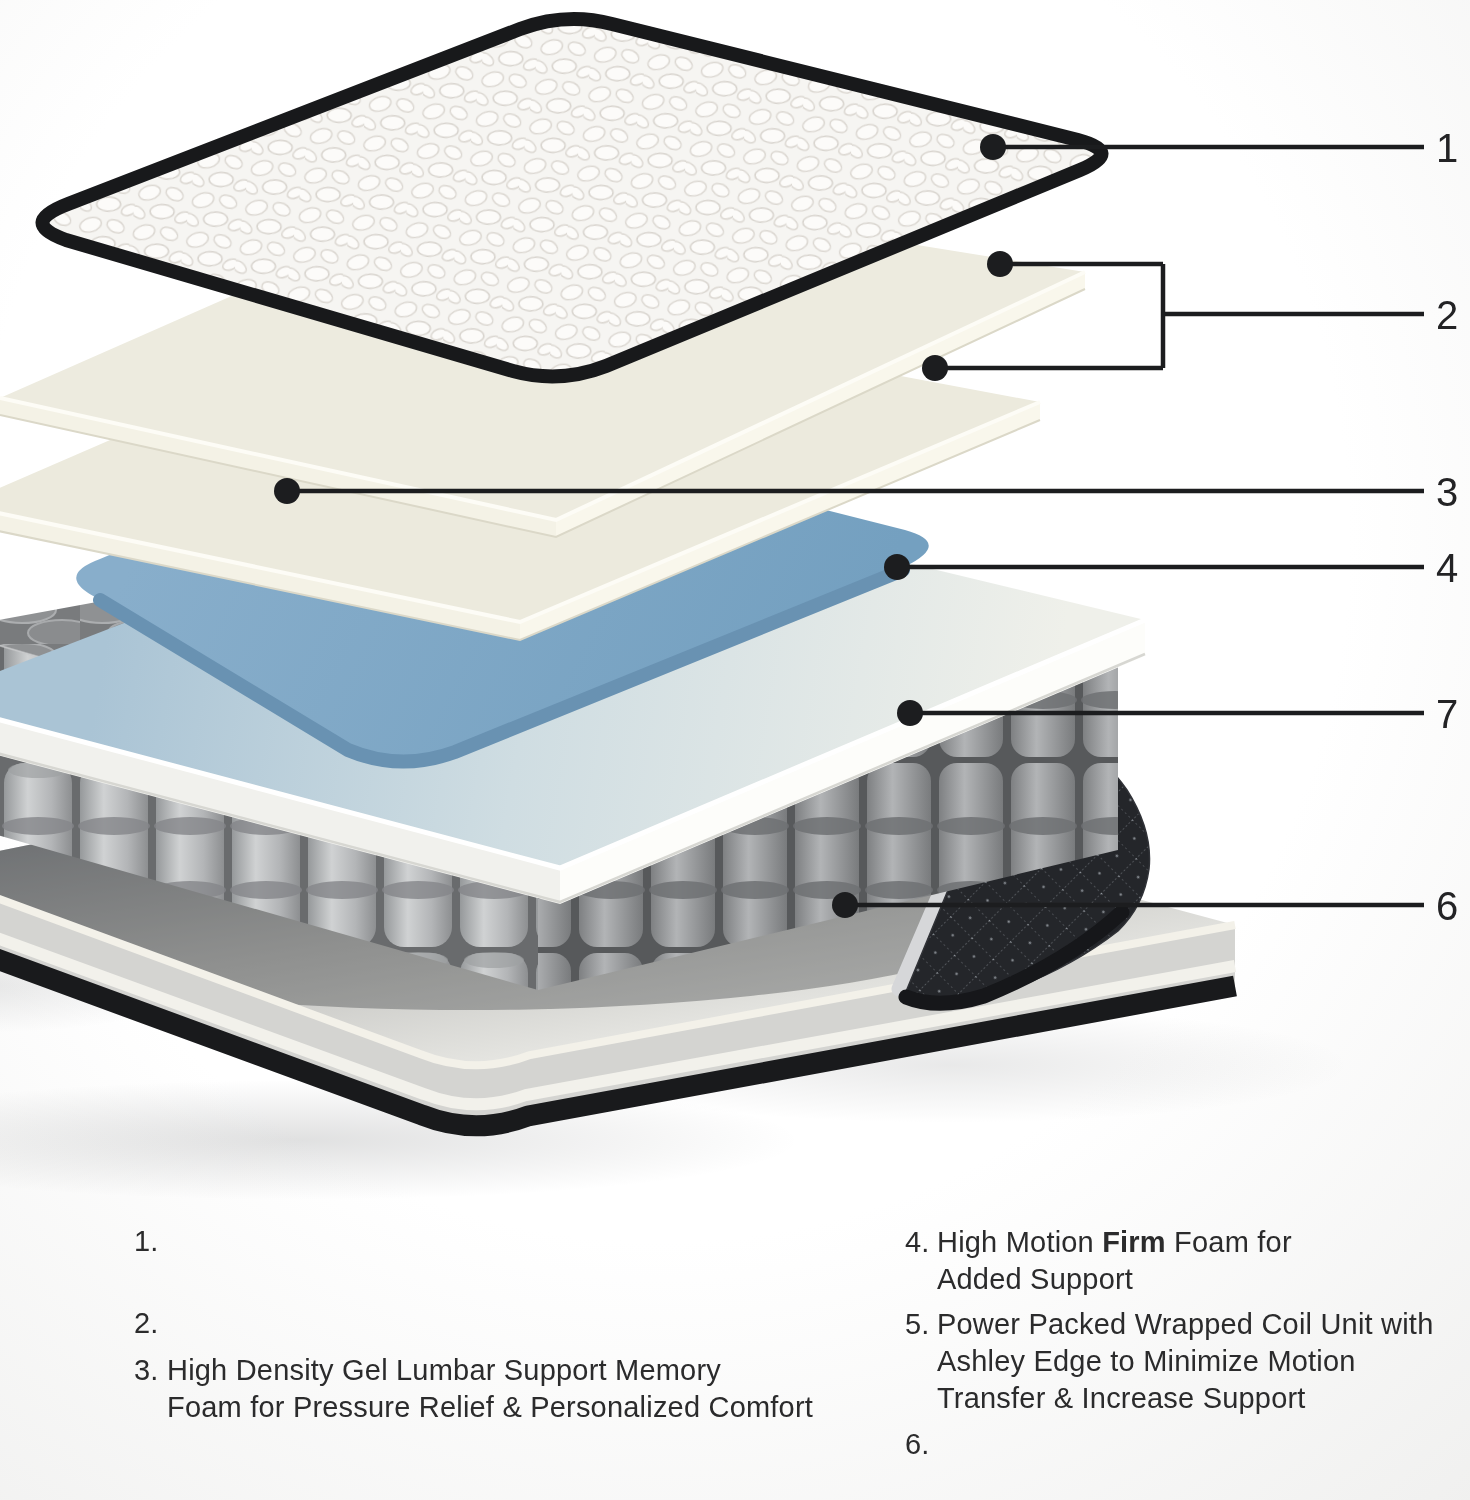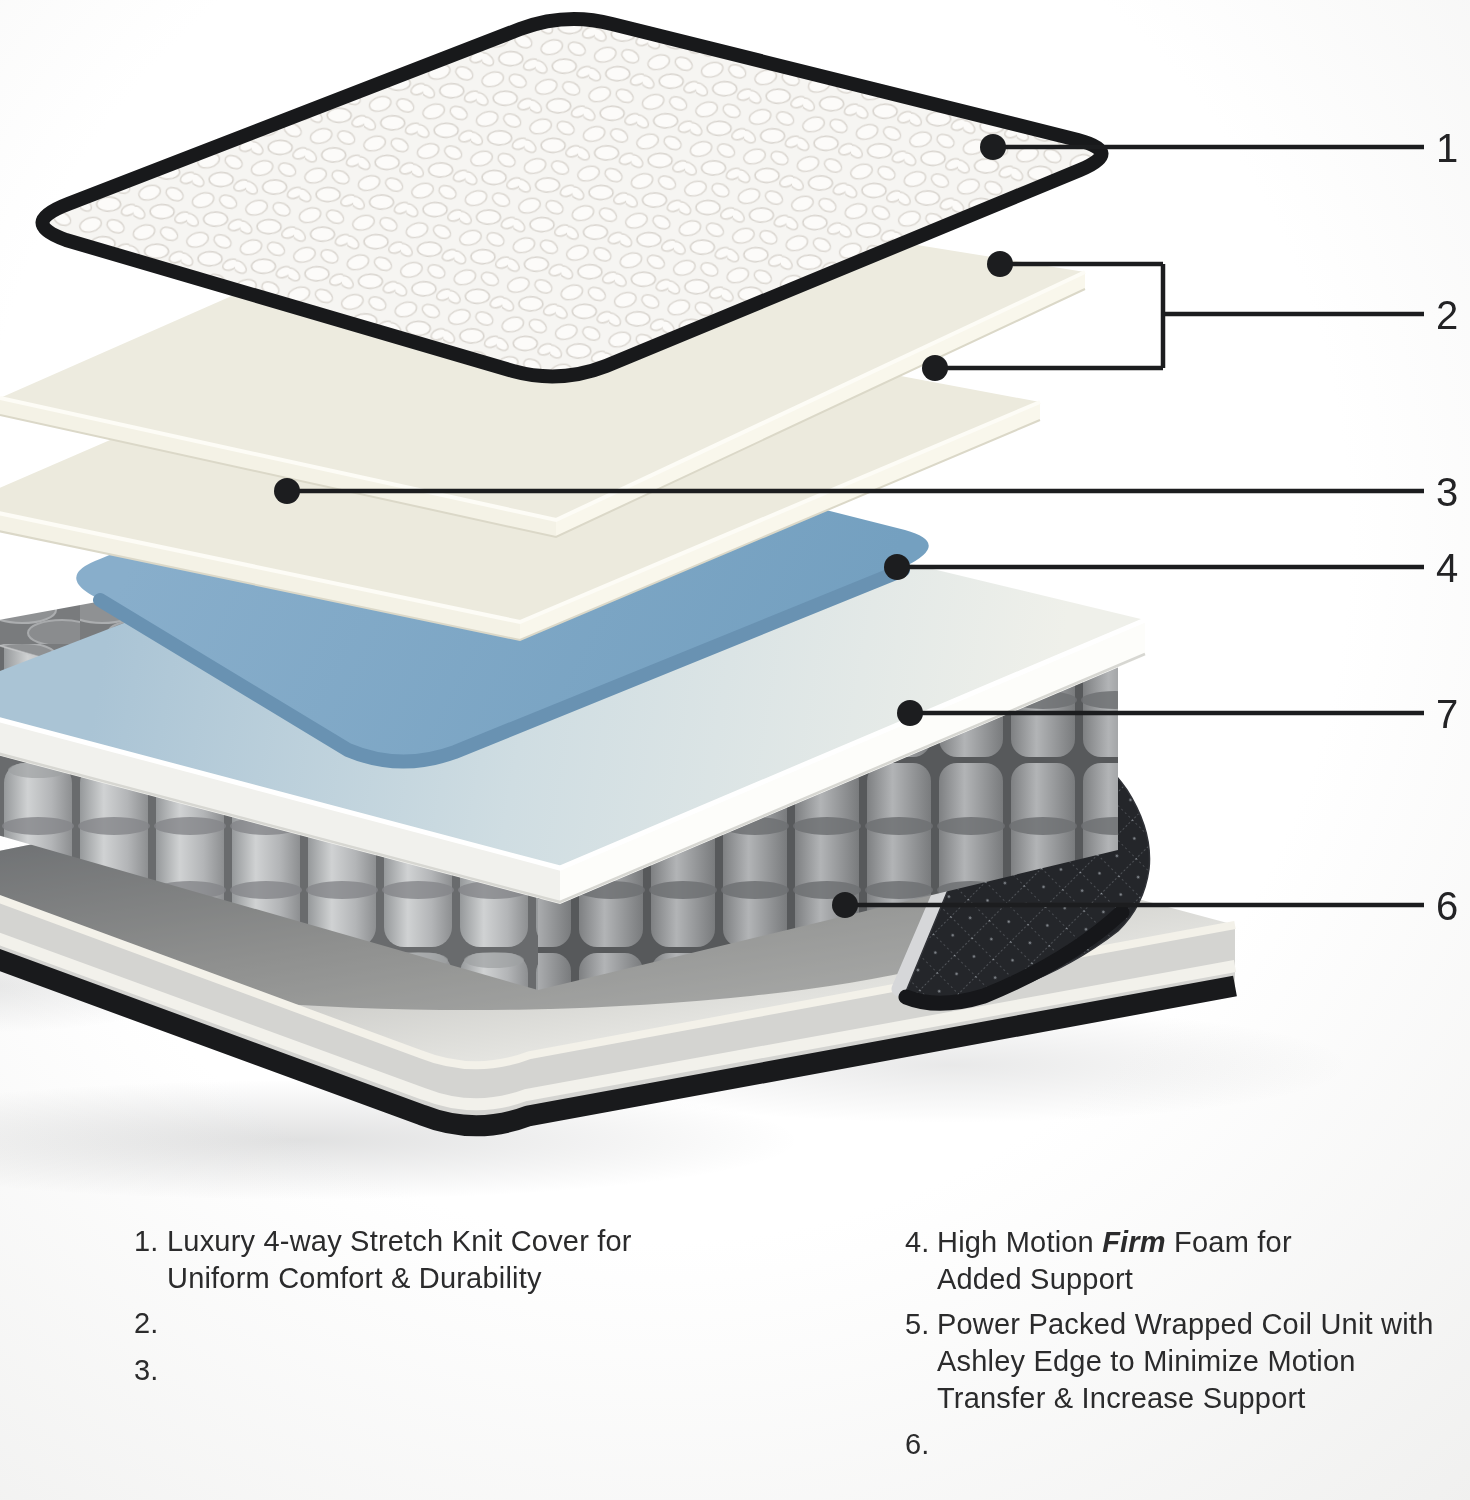--- a/index.html
+++ b/index.html
@@ -6,21 +6,21 @@
   body{width:1470px;height:1500px;position:relative;overflow:hidden;
        font-family:"Liberation Sans",sans-serif;background:#ffffff;}
   #stage{position:absolute;left:0;top:0;width:1470px;height:1500px;}
   svg{display:block;}
   .legend-item{position:absolute;display:flex;color:#2b2b2c;
        font-size:29px;line-height:37px;letter-spacing:.2px;}
   .li-num{flex:none;}
   .col-left .li-num{width:33px;}
   .col-right .li-num{width:32px;}
   .li-text{white-space:pre-line;}
-  .li-text b{font-weight:bold;font-style:italic;}
+  .li-text b{font-weight:bold;}
 </style>
 </head>
 <body>
 
 <div id="stage">
 <svg width="1470" height="1500" viewBox="0 0 1470 1500" xmlns="http://www.w3.org/2000/svg">
   <defs>
     <radialGradient id="gBg" cx="45%" cy="36%" r="85%">
       <stop offset="55%" stop-color="#ffffff"></stop>
       <stop offset="100%" stop-color="#f0f0ef"></stop>
@@ -190,28 +190,28 @@
       <text x="1447" y="582">4</text>
       <text x="1447" y="728">7</text>
       <text x="1447" y="920">6</text>
     </g>
   </g>
 </svg>
 
   <div>
     <div class="legend-item col-left" style="left:134px;top:1223px;width:720px">
       <span class="li-num">1.</span>
-      <span class="li-text">Luxury 4-way Stretch Knit Cover for
-Uniform Comfort &amp; Durability</span>
     </div>
     <div class="legend-item col-left" style="left:134px;top:1305px;width:720px">
       <span class="li-num">2.</span>
     </div>
     <div class="legend-item col-left" style="left:134px;top:1352px;width:720px">
       <span class="li-num">3.</span>
+      <span class="li-text">High Density Gel Lumbar Support Memory
+Foam for Pressure Relief &amp; Personalized Comfort</span>
     </div>
     <div class="legend-item col-right" style="left:905px;top:1224px;width:540px">
       <span class="li-num">4.</span>
       <span class="li-text"><span>High Motion </span><b>Firm</b><span> Foam for
 Added Support</span></span>
     </div>
     <div class="legend-item col-right" style="left:905px;top:1306px;width:540px">
       <span class="li-num">5.</span>
       <span class="li-text">Power Packed Wrapped Coil Unit with
 Ashley Edge to Minimize Motion

